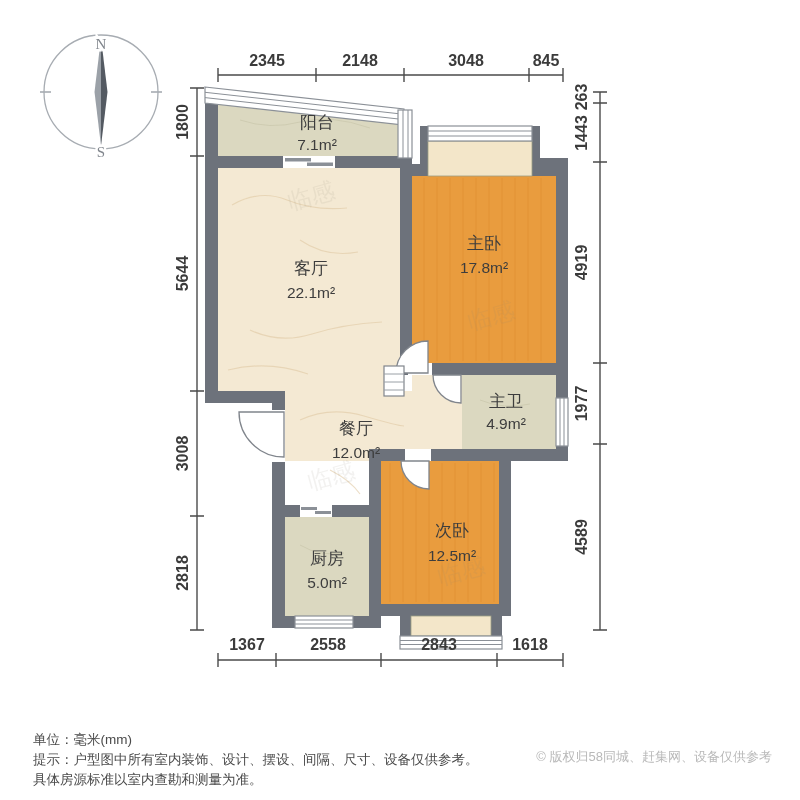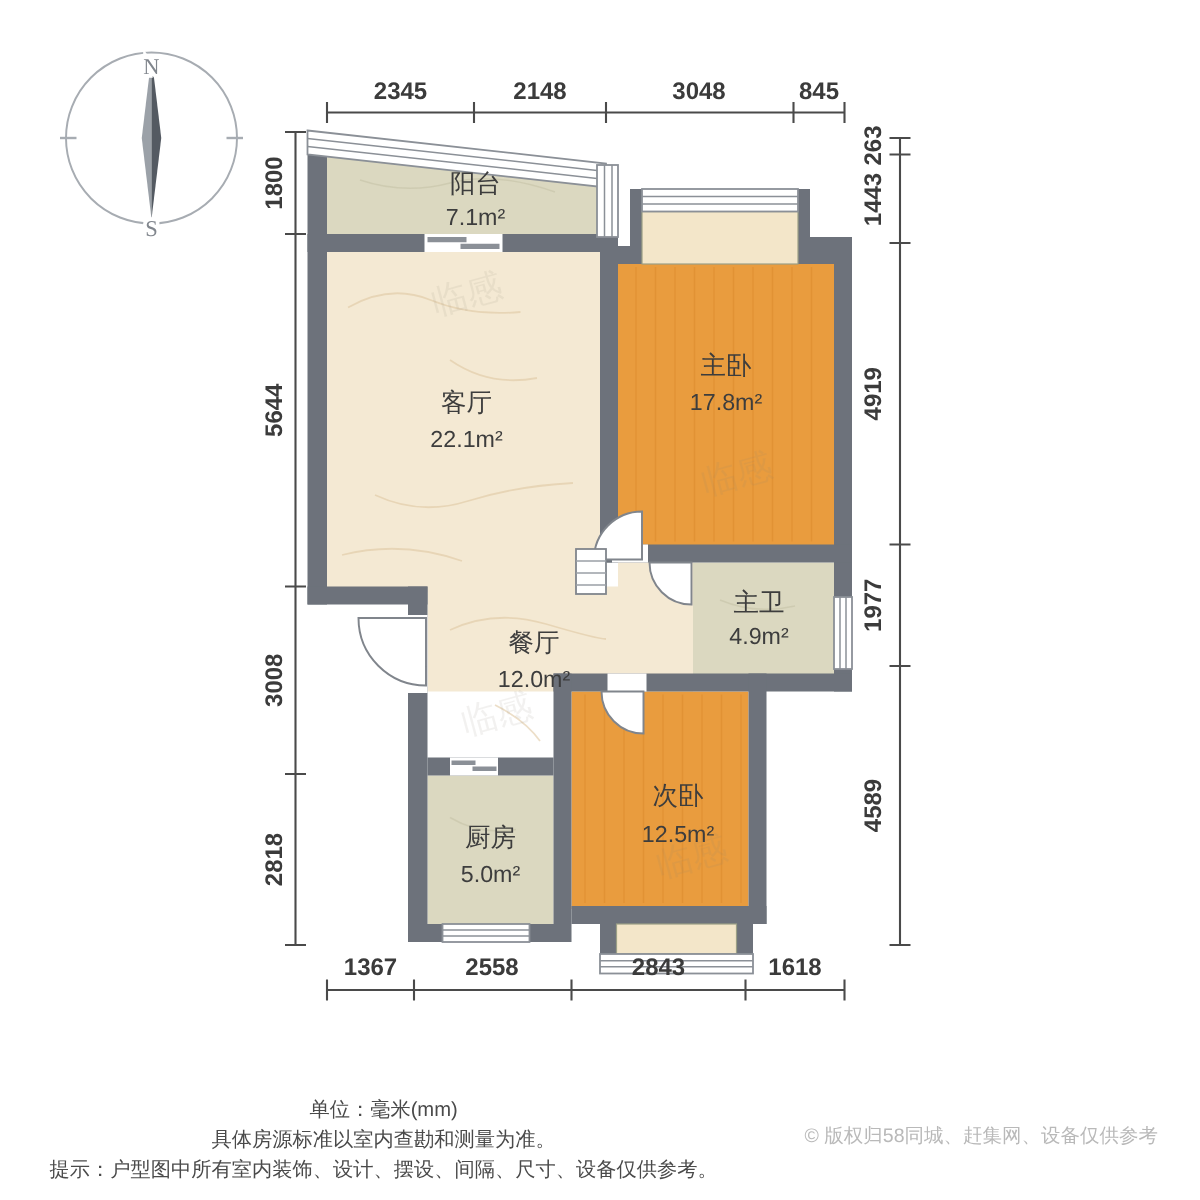--- a/index.html
+++ b/index.html
@@ -5,21 +5,21 @@
   html,body{margin:0;padding:0;background:#fff;}
   #page{position:relative;width:800px;height:800px;background:#ffffff;overflow:hidden;
         font-family:"Liberation Sans",sans-serif;}
   #plan-svg{position:absolute;left:0;top:0;}
   .dim-label{font-size:16px;font-weight:bold;fill:#3b3b3b;letter-spacing:0px;}
   .room-name{font-size:17px;fill:#3d3d3d;}
   .room-area{font-size:15.5px;fill:#3d3d3d;}
   .compass-letter{font-family:"Liberation Serif",serif;font-size:15px;fill:#81868d;
                   paint-order:stroke;stroke:#ffffff;stroke-width:5px;}
   .watermark{font-size:24px;fill:#8a8272;opacity:0.10;}
-  .footer{position:absolute;left:33px;top:730px;color:#4a4a4a;font-size:13.5px;line-height:20px;text-align:center;}
+  .footer{position:absolute;left:33px;top:730px;color:#4a4a4a;font-size:13.5px;line-height:20px;}
   .copyright{position:absolute;right:28px;top:748px;color:#b9b9b9;font-size:13px;}
   text{user-select:none;}
 </style>
 </head>
 <body>
 
 <div id="page">
 
 <svg id="plan-svg" width="800" height="715" viewBox="0 0 800 715">
 
@@ -220,18 +220,18 @@
   <g>
     <text x="290" y="210" transform="rotate(-15 290 210)" class="watermark">临感</text>
     <text x="470" y="330" transform="rotate(-15 470 330)" class="watermark">临感</text>
     <text x="310" y="490" transform="rotate(-15 310 490)" class="watermark">临感</text>
     <text x="440" y="585" transform="rotate(-15 440 585)" class="watermark">临感</text>
   </g>
 </svg>
 
   <div class="footer">
     <div>单位：毫米(mm)</div>
+    <div>提示：户型图中所有室内装饰、设计、摆设、间隔、尺寸、设备仅供参考。</div>
     <div>具体房源标准以室内查勘和测量为准。</div>
-    <div>提示：户型图中所有室内装饰、设计、摆设、间隔、尺寸、设备仅供参考。</div>
   </div>
   <div class="copyright">© 版权归58同城、赶集网、设备仅供参考</div>
 
 </div>
 
 </body></html>

